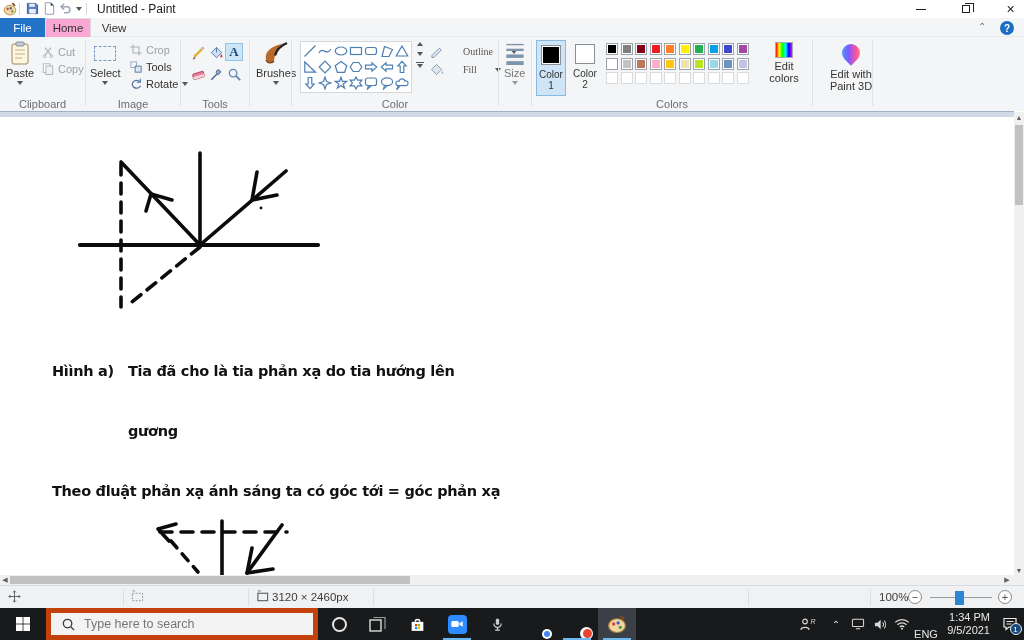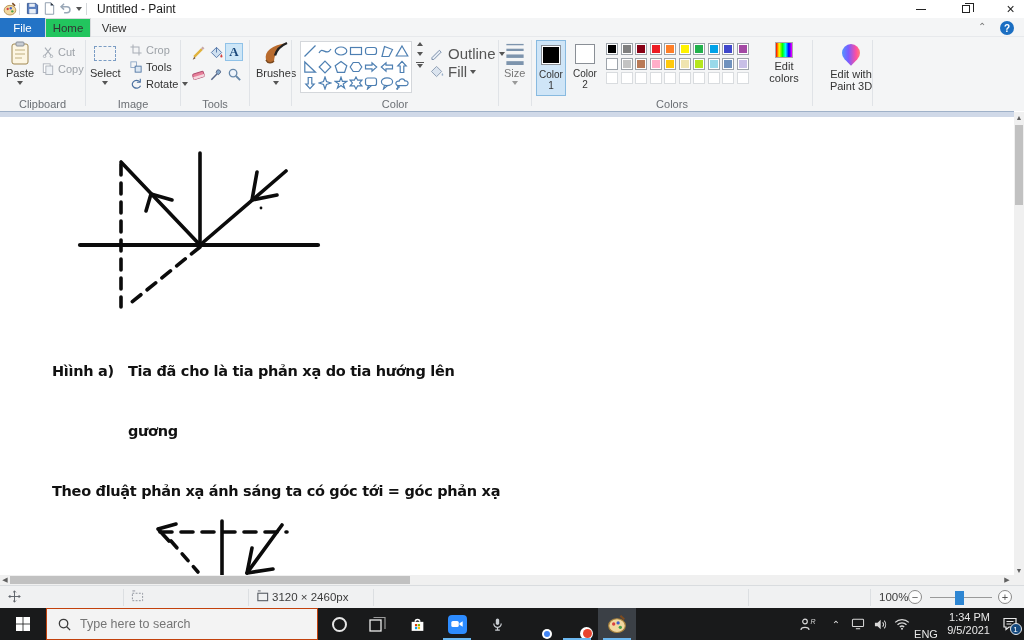--- a/index.html
+++ b/index.html
@@ -11,21 +11,21 @@
   .qat-sep{position:absolute;top:3px;width:1px;height:12px;background:#d5d8db;}
   #title-text{position:absolute;left:97px;top:2px;color:#1b1b1b;}
   .winbtn{position:absolute;top:0;width:45px;height:18px;display:flex;align-items:center;justify-content:center;color:#222;}
   .minbar{width:10px;height:1px;background:#222;}
   .restorebox{width:8px;height:8px;border:1px solid #222;position:relative;background:#fff;}
   .restorebox:before{content:"";position:absolute;left:2px;top:-3px;width:8px;height:8px;border:1px solid #222;border-left:none;border-bottom:none;}
   
   #tabrow{position:absolute;left:0;top:18px;width:1024px;height:19px;background:#f4f5f6;font-size:11.5px;border-bottom:1px solid #e7e9ec;}
   .tab{position:absolute;top:0;height:19px;display:flex;align-items:center;justify-content:center;}
   #tab-file{left:0;width:45px;background:#2373c6;color:#fff;}
-  #tab-home{left:45px;width:46px;background:#22c55e;border:1px solid #d8dadd;border-bottom:none;color:#333;}
+  #tab-home{left:45px;width:46px;background:#f9a8d4;border:1px solid #d8dadd;border-bottom:none;color:#333;}
   #tab-view{left:91px;width:46px;color:#333;}
   #ribbon-chevron{position:absolute;left:978px;top:3px;color:#777;font-size:10px;}
   #help-btn{position:absolute;left:1000px;top:3px;width:14px;height:14px;border-radius:50%;background:#1b6ec2;color:#fff;
             font-size:10px;font-weight:bold;display:flex;align-items:center;justify-content:center;}
   
   #ribbon{position:absolute;left:0;top:37px;width:1024px;height:74px;background:#f4f5f6;}
   .group{position:absolute;top:0;height:74px;}
   .gsep{position:absolute;top:3px;width:1px;height:66px;background:#e0e3e7;}
   .glabel{position:absolute;bottom:1px;width:100%;text-align:center;font-size:11px;color:#6b6f74;}
   .bigbtn{position:absolute;display:flex;flex-direction:column;align-items:center;}
@@ -34,21 +34,21 @@
   .smallrow{position:absolute;display:flex;align-items:center;gap:4px;font-size:11px;color:#333;height:15px;}
   .dis{color:#9da2a8;}
   .toolcell{position:absolute;width:18px;height:18px;display:flex;align-items:center;justify-content:center;border:1px solid transparent;}
   .toolcell.sel{background:#cde6f7;border:1px solid #90c2e8;}
   #shapes-grid{position:absolute;left:8px;top:4px;width:112px;height:52px;background:#fff;border:1px solid #d4d7db;
                display:grid;grid-template-columns:repeat(7,1fr);padding:1px;}
   .shapecell{display:flex;align-items:center;justify-content:center;}
   .scrollcol{position:absolute;left:124px;top:5px;display:flex;flex-direction:column;gap:6px;align-items:center;}
   .cup{width:0;height:0;border-left:3.5px solid transparent;border-right:3.5px solid transparent;border-bottom:4px solid #555;}
   .morebar{width:8px;height:1px;background:#555;margin-bottom:1px;}
-  .olrow{position:absolute;display:flex;align-items:center;gap:3px;font-size:15px;color:#555;}
+  .olrow{position:absolute;display:flex;align-items:center;gap:18px;font-size:10px;color:#555;font-family:Liberation Serif, serif;}
   .swatchbtn{position:absolute;top:3px;width:30px;height:56px;display:flex;flex-direction:column;align-items:center;padding-top:4px;}
   .swatchbtn.sel{background:#cfe5f7;border:1px solid #88bae0;}
   .bigswatch{width:20px;height:20px;border:1px solid #8a8f96;box-shadow:inset 0 0 0 1px #fff;}
   .swlabel{font-size:10px;color:#333;text-align:center;line-height:11px;margin-top:4px;width:28px;}
   #palette{position:absolute;left:74px;top:6px;display:grid;grid-template-columns:repeat(10,12px);grid-auto-rows:12px;gap:2.5px;}
   .pcell{width:12px;height:12px;border:1px solid #9ea4ab;box-shadow:inset 0 0 0 1px #fff;}
   .pcell.empty{border:1px solid #d9dcdf;box-shadow:none;background:#fff;}
   #editcolors-icon{width:18px;height:16px;border:1px solid #aaa;
      background:linear-gradient(90deg,#f00,#ff0 20%,#0f0 40%,#0ff 60%,#00f 80%,#f0f);}
   #paint3d-icon{width:18px;height:18px;transform:rotate(-45deg);border-radius:50% 50% 50% 0;
@@ -71,21 +71,21 @@
   #statusbar{position:absolute;left:0;top:585px;width:1024px;height:23px;background:#f0f1f2;border-top:1px solid #d9dcdf;font-size:11.5px;color:#3b3b3b;text-align:right;}
   .ssep{position:absolute;top:3px;width:1px;height:17px;background:#dcdfe2;}
   .sicon{position:absolute;top:4px;}
   .zoomctl{position:absolute;top:4px;width:14px;height:14px;border:1px solid #8a8a8a;border-radius:50%;color:#555;
            display:flex;align-items:center;justify-content:center;font-size:11px;line-height:1;background:#fdfdfd;}
   #zoom-track{position:absolute;left:930px;top:11px;width:62px;height:1px;background:#9a9a9a;}
   #zoom-thumb{position:absolute;left:955px;top:5px;width:9px;height:14px;background:#2e86d3;}
   
   #taskbar{position:absolute;left:0;top:608px;width:1024px;height:32px;background:#191a1b;}
   .tbtn{position:absolute;top:0;height:32px;display:flex;align-items:center;justify-content:center;}
-  #tb-search{position:absolute;left:46px;top:0;width:272px;height:32px;background:#f3f3f3;border:1px solid #c2410c;
+  #tb-search{position:absolute;left:46px;top:0;width:272px;height:32px;background:#f3f3f3;border:5px solid #c2410c;
              display:flex;align-items:center;padding-left:10px;gap:8px;}
   #tb-search input{border:none;outline:none;background:transparent;font-size:12.5px;color:#444;width:210px;
                    font-family:"Liberation Sans",sans-serif;}
   .appbtn{position:absolute;top:0;width:38px;height:32px;display:flex;align-items:center;justify-content:center;}
   .appbtn.active{background:#3b4046;}
   .appbtn .openline{position:absolute;bottom:0;left:5px;right:5px;height:2px;background:#6cb8f0;}
   .ring{width:15px;height:15px;border:2px solid #e6e6e6;border-radius:50%;}
   .chrome{width:19px;height:19px;border-radius:50%;background:conic-gradient(#ea4335 0 33%,#fbbc05 0 66%,#34a853 0 100%);
           position:relative;}
   .chrome:before{content:"";position:absolute;left:4.5px;top:4.5px;width:10px;height:10px;border-radius:50%;background:#fff;}

